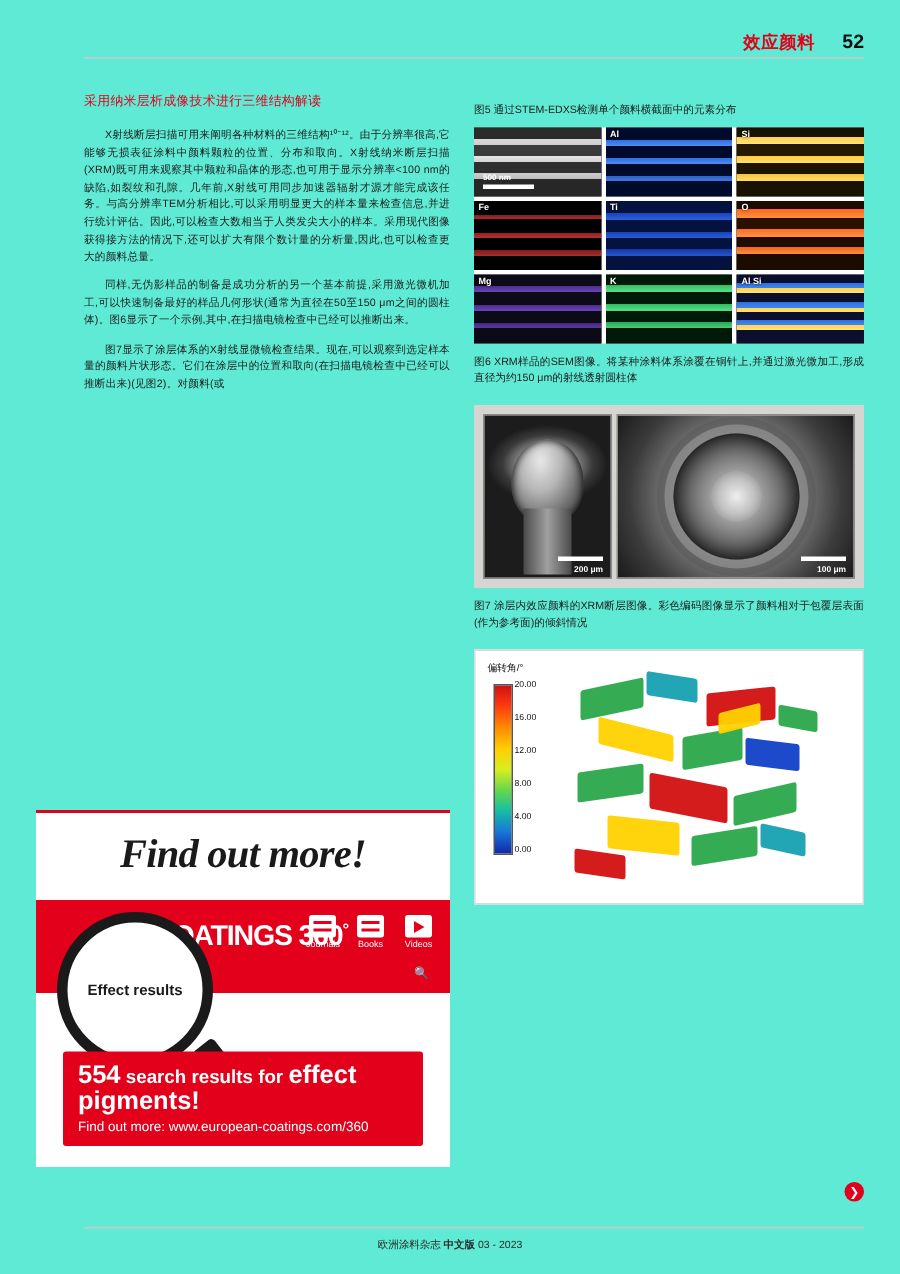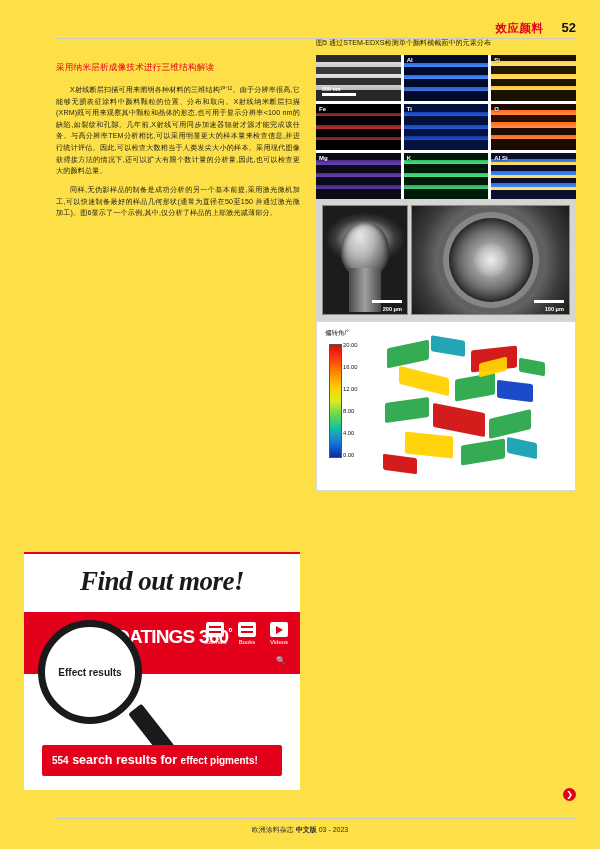--- a/index.html
+++ b/index.html
@@ -11,21 +11,21 @@
     height: 849px;
     background: #ffffff;
     font-family: "Liberation Sans", sans-serif;
     color: #1a1a1a;
     position: relative;
     overflow: hidden;
   }
   .page {
     position: absolute;
     inset: 0;
-    background: #fde047;
+    background: #5eead4;
   }
 
   
   .header {
     position: absolute;
     top: 20px;
     right: 24px;
     display: flex;
     align-items: baseline;
     gap: 18px;
@@ -53,21 +53,21 @@
   
   .col-left {
     position: absolute;
     left: 56px;
     top: 55px;
     width: 244px;
   }
   .col-right {
     position: absolute;
     left: 316px;
-    top: 38px;
+    top: 68px;
     width: 260px;
   }
 
   p.body {
     font-size: 7.1px;
     line-height: 11.6px;
     text-align: justify;
     margin: 0 0 7.5px 0;
     color: #1b1b1b;
     letter-spacing: 0.15px;
@@ -378,21 +378,21 @@
   .flake {
     position: absolute;
     border-radius: 2px;
     opacity: 0.95;
   }
 
   
   .ad {
     position: absolute;
     left: 24px;
-    top: 552px;
+    top: 540px;
     width: 276px;
     height: 236px;
     background: #ffffff;
     border-top: 2px solid #e2001a;
     overflow: hidden;
   }
   .ad-head {
     margin: 12px 0 0 0;
     text-align: center;
     font-family: "Liberation Serif", serif;
@@ -518,21 +518,21 @@
     box-sizing: border-box;
     border-radius: 2px;
   }
   .ad-bottom .l1 {
     color: #ffffff;
     font-size: 12.5px;
     font-weight: bold;
     line-height: 15px;
   }
   .ad-bottom .l1 .big {
-    font-size: 10px;
+    font-size: 17px;
   }
   .ad-bottom .l2 {
     color: #ffffff;
     font-size: 9px;
     margin-top: 3px;
   }
 
   
   .footer {
     position: absolute;
@@ -573,21 +573,22 @@
 
   <div class="header">
     <span class="header-title">效应颜料</span>
     <span class="header-pageno">52</span>
   </div>
   <div class="header-rule"></div>
 
   <div class="col-left">
     <h2 class="section">采用纳米层析成像技术进行三维结构解读</h2>
     <p class="body indent">X射线断层扫描可用来阐明各种材料的三维结构¹⁰⁻¹²。由于分辨率很高,它能够无损表征涂料中颜料颗粒的位置、分布和取向。X射线纳米断层扫描(XRM)既可用来观察其中颗粒和晶体的形态,也可用于显示分辨率&lt;100 nm的缺陷,如裂纹和孔隙。几年前,X射线可用同步加速器辐射才源才能完成该任务。与高分辨率TEM分析相比,可以采用明显更大的样本量来检查信息,并进行统计评估。因此,可以检查大数相当于人类发尖大小的样本。采用现代图像获得接方法的情况下,还可以扩大有限个数计量的分析量,因此,也可以检查更大的颜料总量。</p>
-    <p class="body indent">同样,无伪影样品的制备是成功分析的另一个基本前提,采用激光微机加工,可以快速制备最好的样品几何形状(通常为直径在50至150 并通过激光微加工)。图6显示了一个示例,其中,仅分析了样品的上部激光减薄部分。</p>
+    <p class="body indent">同样,无伪影样品的制备是成功分析的另一个基本前提,采用激光微机加工,可以快速制备最好的样品几何形状(通常为直径在50至150 μm之间的圆柱体)。图6显示了一个示例,其中,在扫描电镜检查中已经可以推断出来。</p>
+    <p class="body indent">图7显示了涂层体系的X射线显微镜检查结果。现在,可以观察到选定样本量的颜料片状形态。它们在涂层中的位置和取向(在扫描电镜检查中已经可以推断出来)(见图2)。对颜料(或</p>
   </div>
 
   <div class="col-right">
 
     <p class="caption">图5 通过STEM-EDXS检测单个颜料横截面中的元素分布</p>
 
     <div class="fig5">
       <div class="cell">
         <div class="stripes g-haadf"></div>
         <div class="scaletext">500 nm</div>
@@ -620,36 +621,38 @@
       <div class="cell">
         <div class="stripes g-k"></div>
         <div class="lbl">K</div>
       </div>
       <div class="cell">
         <div class="stripes g-allsi"></div>
         <div class="lbl">Al Si</div>
       </div>
     </div>
 
+    <p class="caption caption-below">图6  XRM样品的SEM图像。将某种涂料体系涂覆在铜针上,并通过激光微加工,形成直径为约150 μm的射线透射圆柱体</p>
 
     <div class="fig6">
       <div class="sem sem-left">
         <div class="dome"></div>
         <div class="shaft"></div>
         <div class="sb"></div>
         <div class="sbt">200 μm</div>
       </div>
       <div class="sem sem-right">
         <div class="ring"></div>
         <div class="core"></div>
         <div class="sb"></div>
         <div class="sbt">100 μm</div>
       </div>
     </div>
 
+    <p class="caption caption-below">图7  涂层内效应颜料的XRM断层图像。彩色编码图像显示了颜料相对于包覆层表面(作为参考面)的倾斜情况</p>
 
     <div class="fig7">
       <div class="fig7-axis-label">偏转角/°</div>
       <div class="cbar"></div>
       <div class="cbar-ticks">
         <span>20.00</span>
         <span>16.00</span>
         <span>12.00</span>
         <span>8.00</span>
         <span>4.00</span>
@@ -703,20 +706,21 @@
       <div class="inner">Effect results</div>
     </div>
     <div class="ad-searchbtn">🔍</div>
 
     <div class="ad-bottom">
       <div class="l1">
         <span class="big">554</span>
         <span>search results for</span>
         <span class="big">effect pigments!</span>
       </div>
+      <div class="l2">Find out more: www.european-coatings.com/360</div>
     </div>
   </div>
 
   <div class="next-dot">❯</div>
   <div class="footer-rule"></div>
   <div class="footer">
     <span>欧洲涂料杂志</span>
     <span class="b">中文版</span>
     <span>03 - 2023</span>
   </div>

